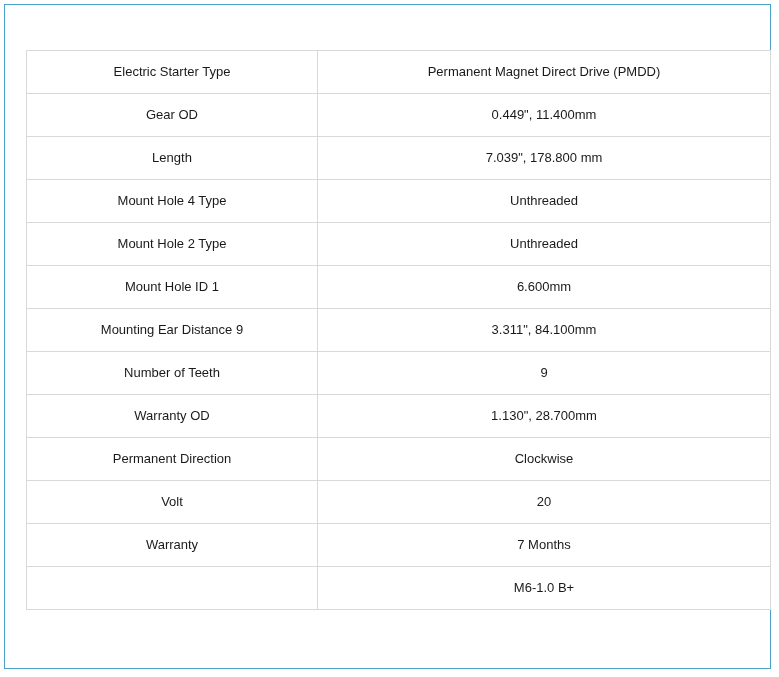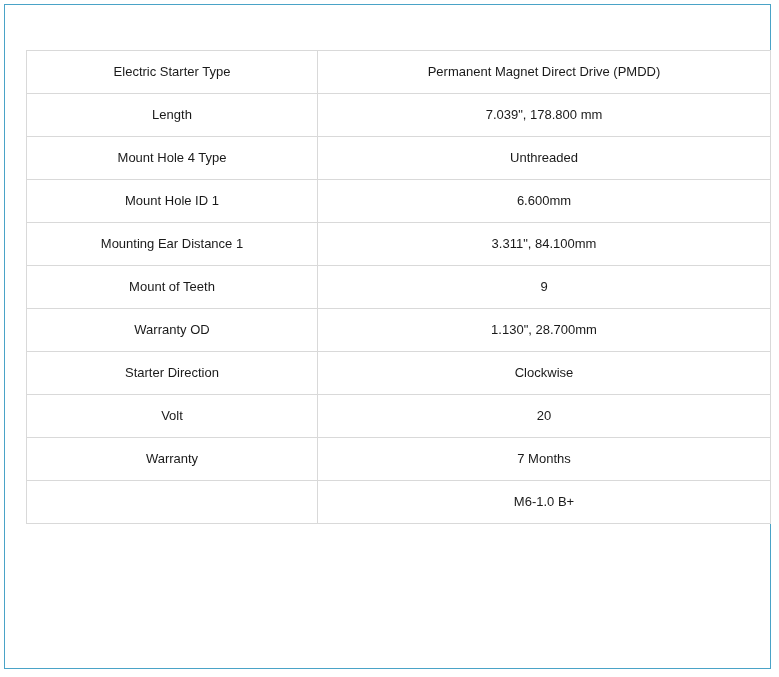--- a/index.html
+++ b/index.html
@@ -60,45 +60,53 @@
 
 <div class="page-frame">
   <div class="spec-table-wrap">
     <table class="spec-table">
       <tbody>
         <tr>
           <td class="label-cell">Electric Starter Type</td>
           <td class="value-cell">Permanent Magnet Direct Drive (PMDD)</td>
         </tr>
         <tr>
+          <td class="label-cell">Gear OD</td>
+          <td class="value-cell">0.449", 11.400mm</td>
+        </tr>
+        <tr>
           <td class="label-cell">Length</td>
           <td class="value-cell">7.039", 178.800 mm</td>
         </tr>
         <tr>
           <td class="label-cell">Mount Hole 4 Type</td>
           <td class="value-cell">Unthreaded</td>
         </tr>
         <tr>
+          <td class="label-cell">Mount Hole 2 Type</td>
+          <td class="value-cell">Unthreaded</td>
+        </tr>
+        <tr>
           <td class="label-cell">Mount Hole ID 1</td>
           <td class="value-cell">6.600mm</td>
         </tr>
         <tr>
-          <td class="label-cell">Mounting Ear Distance 1</td>
+          <td class="label-cell">Mounting Ear Distance 9</td>
           <td class="value-cell">3.311", 84.100mm</td>
         </tr>
         <tr>
-          <td class="label-cell">Mount of Teeth</td>
+          <td class="label-cell">Number of Teeth</td>
           <td class="value-cell">9</td>
         </tr>
         <tr>
           <td class="label-cell">Warranty OD</td>
           <td class="value-cell">1.130", 28.700mm</td>
         </tr>
         <tr>
-          <td class="label-cell">Starter Direction</td>
+          <td class="label-cell">Permanent Direction</td>
           <td class="value-cell">Clockwise</td>
         </tr>
         <tr>
           <td class="label-cell">Volt</td>
           <td class="value-cell">20</td>
         </tr>
         <tr>
           <td class="label-cell">Warranty</td>
           <td class="value-cell">7 Months</td>
         </tr>

